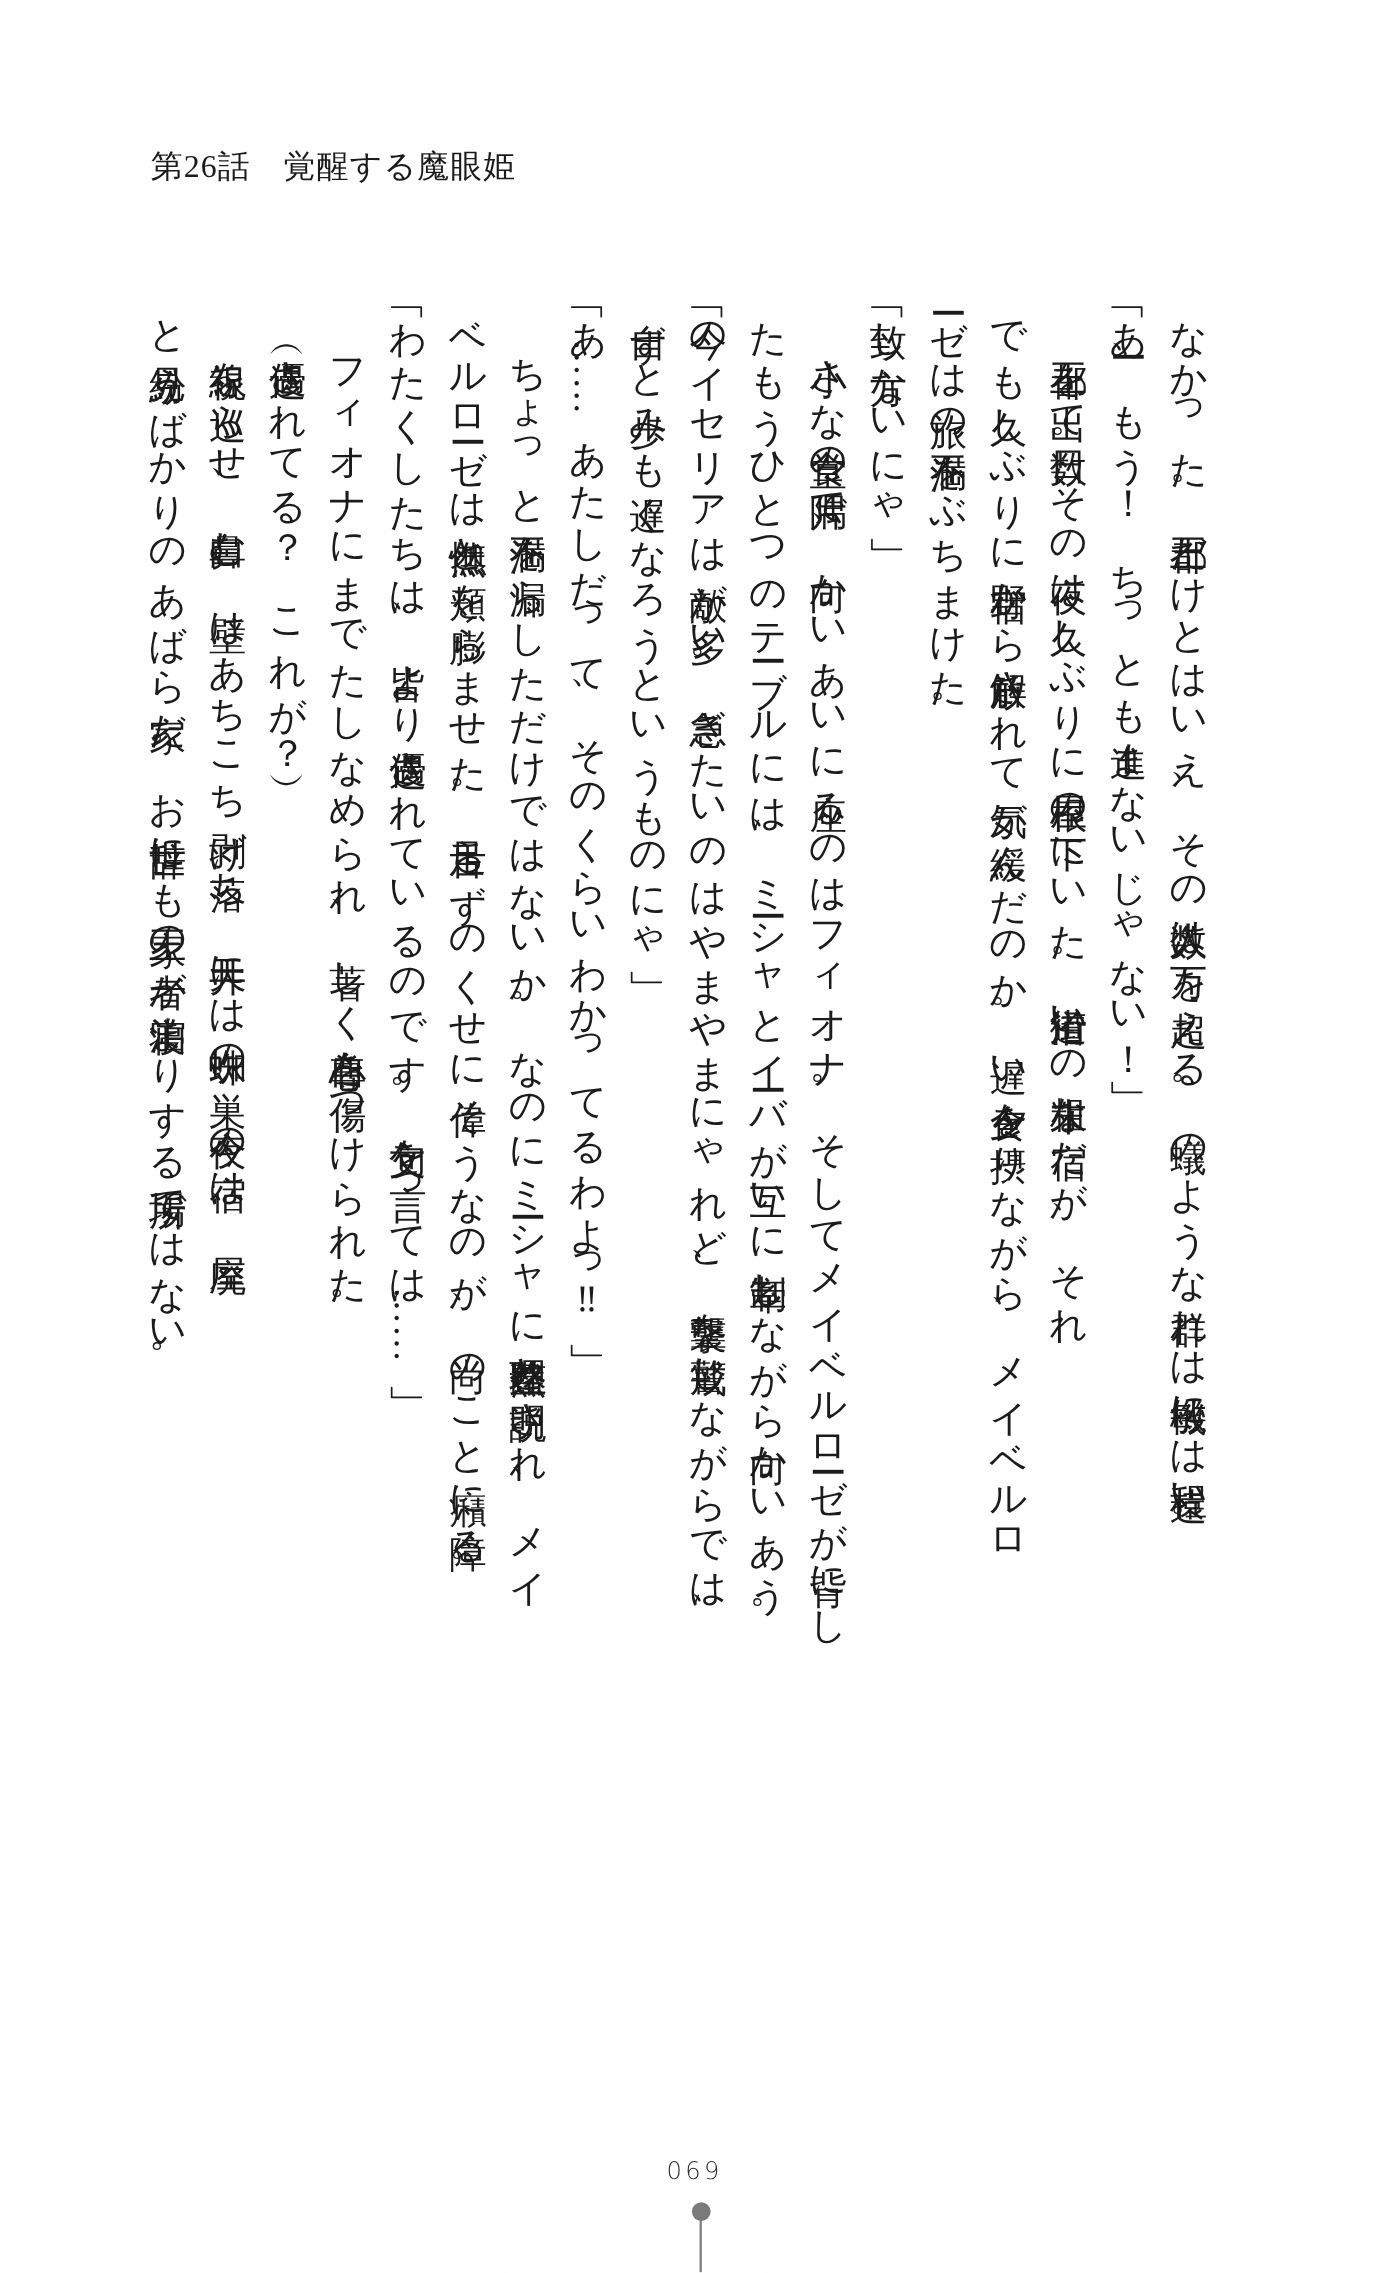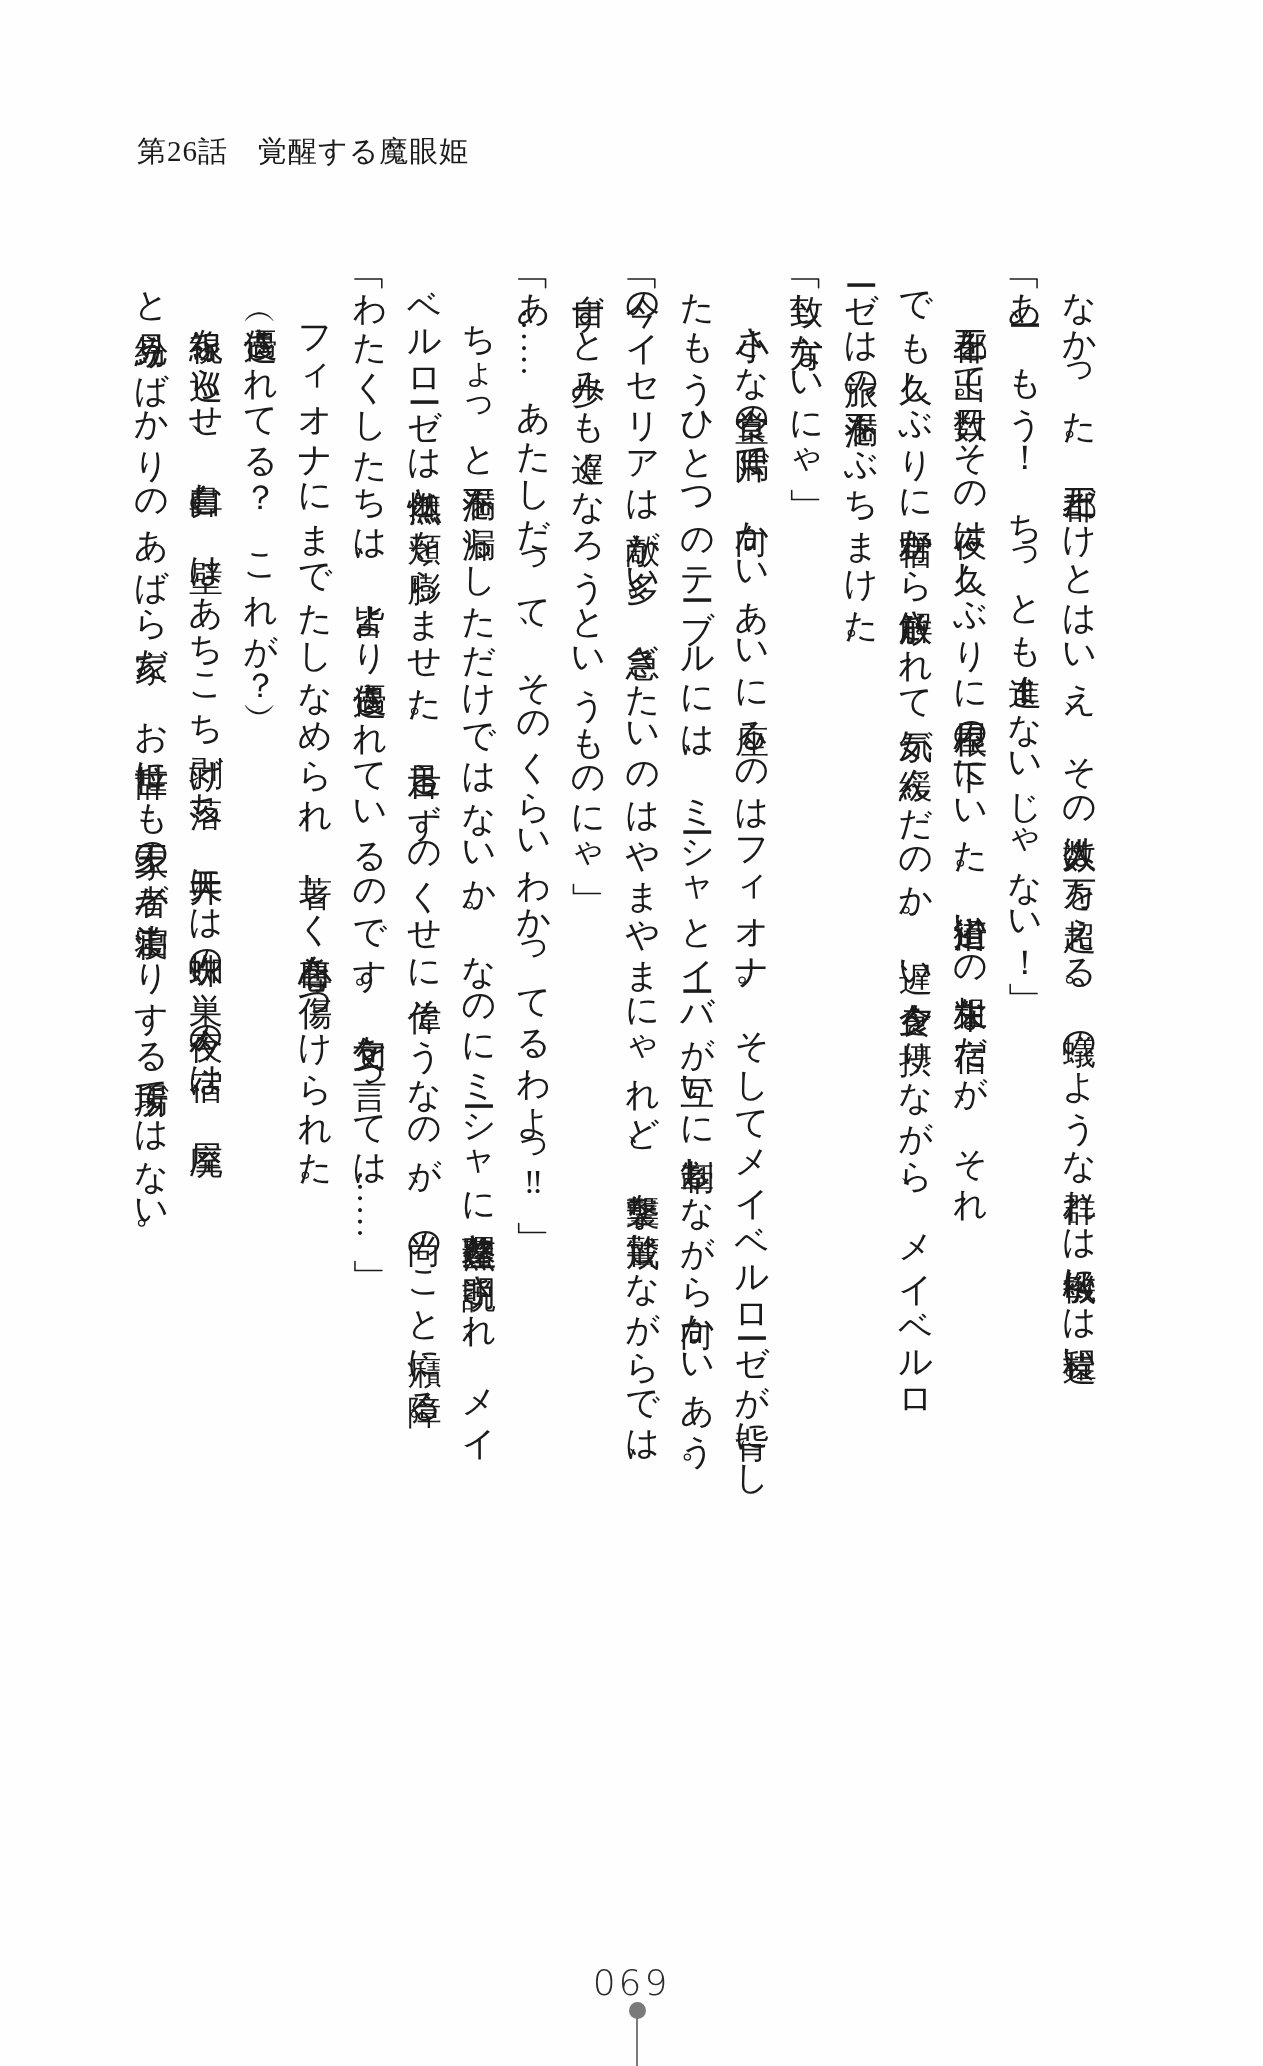--- a/index.html
+++ b/index.html
@@ -44,21 +44,21 @@
     white-space: nowrap; 
   }
   
   .page-number {
     position: absolute;
     left: 50%;
     transform: translateX(-50%);
     top: 1962px;
     font-family: "DejaVu Sans", "Liberation Sans", sans-serif;
     font-weight: 200;
-    font-size: 36px;
+    font-size: 22px;
     letter-spacing: 3px;
     color: #2b2b2b;
     text-align: center;
   }
   .footer-dot {
     position: absolute;
     left: 629px;
     top: 2002px;
     width: 17px;
     height: 17px;

